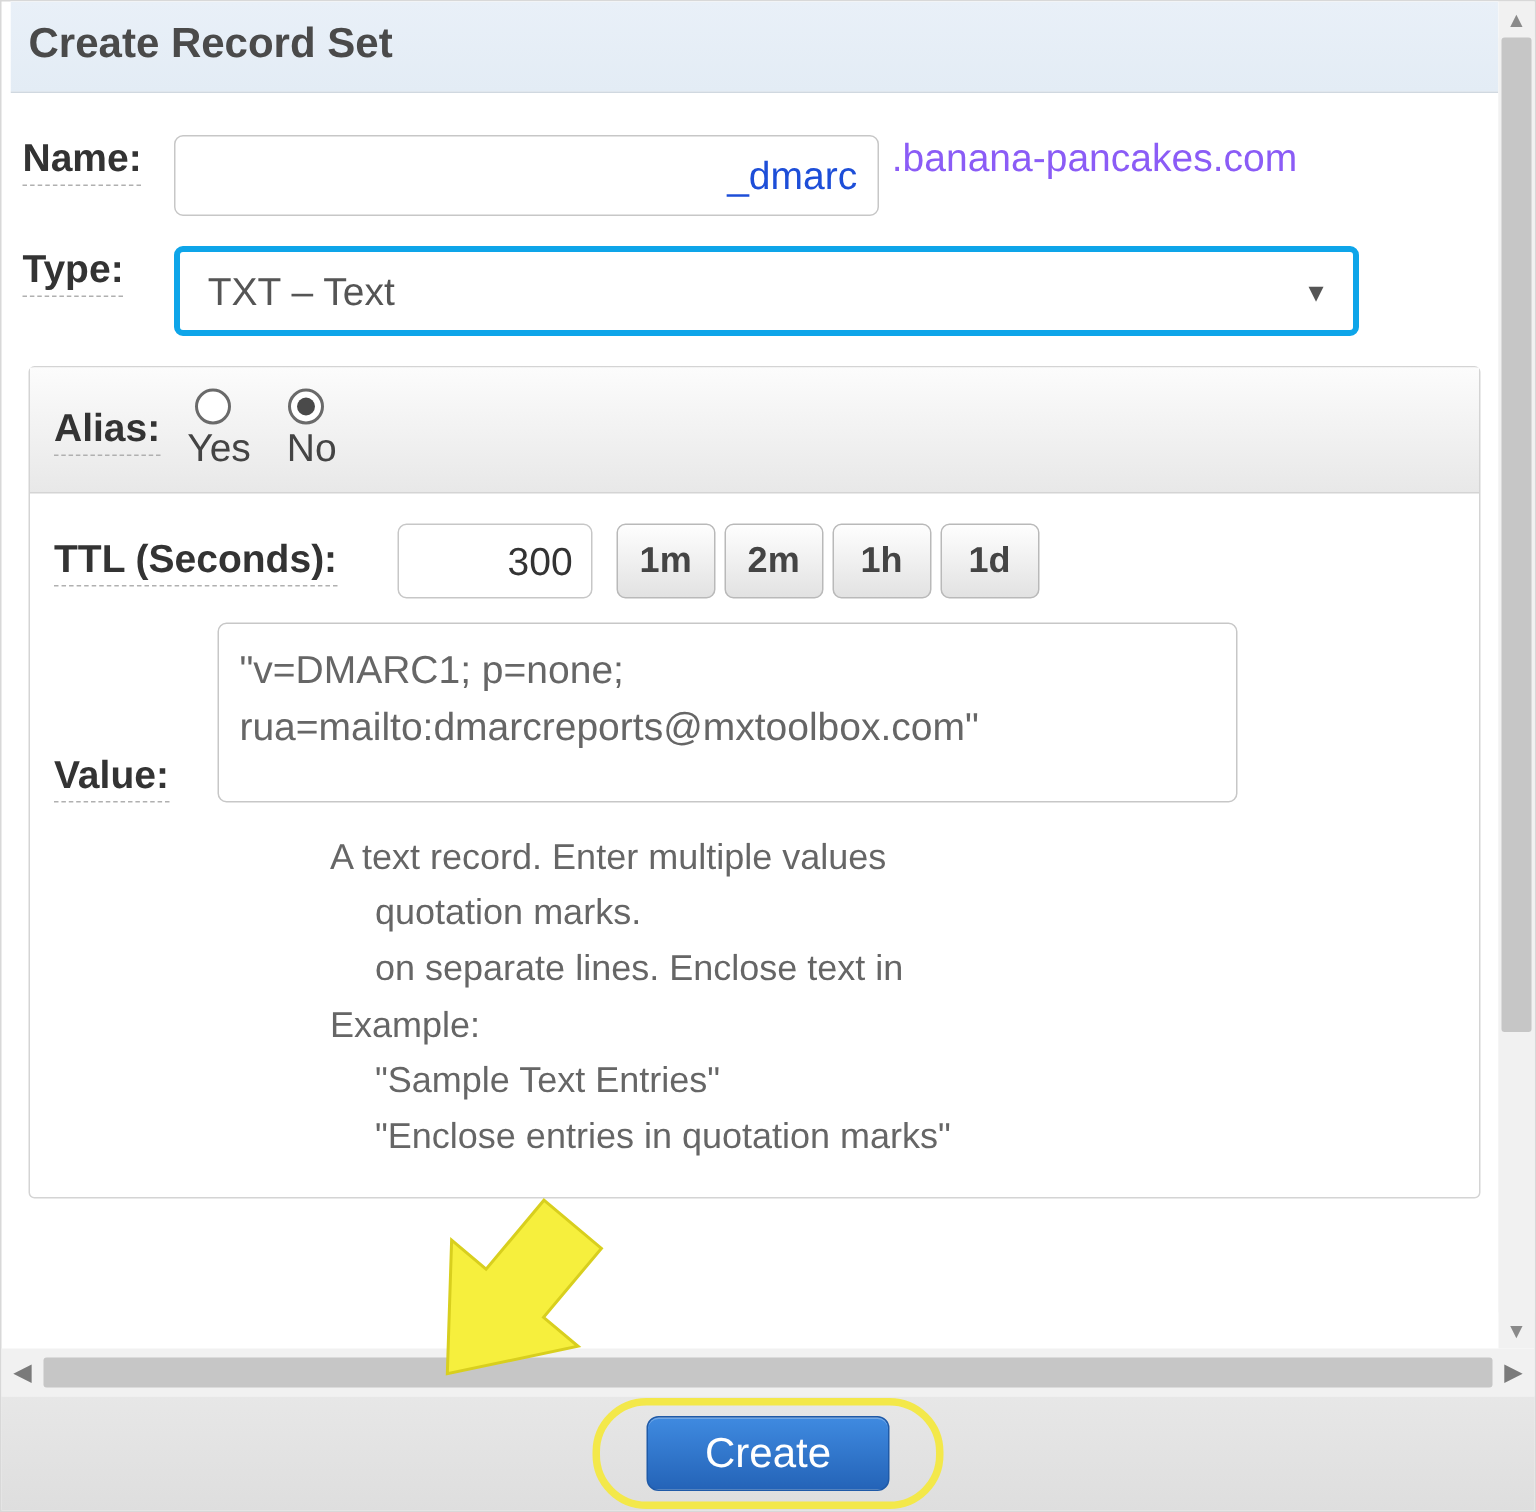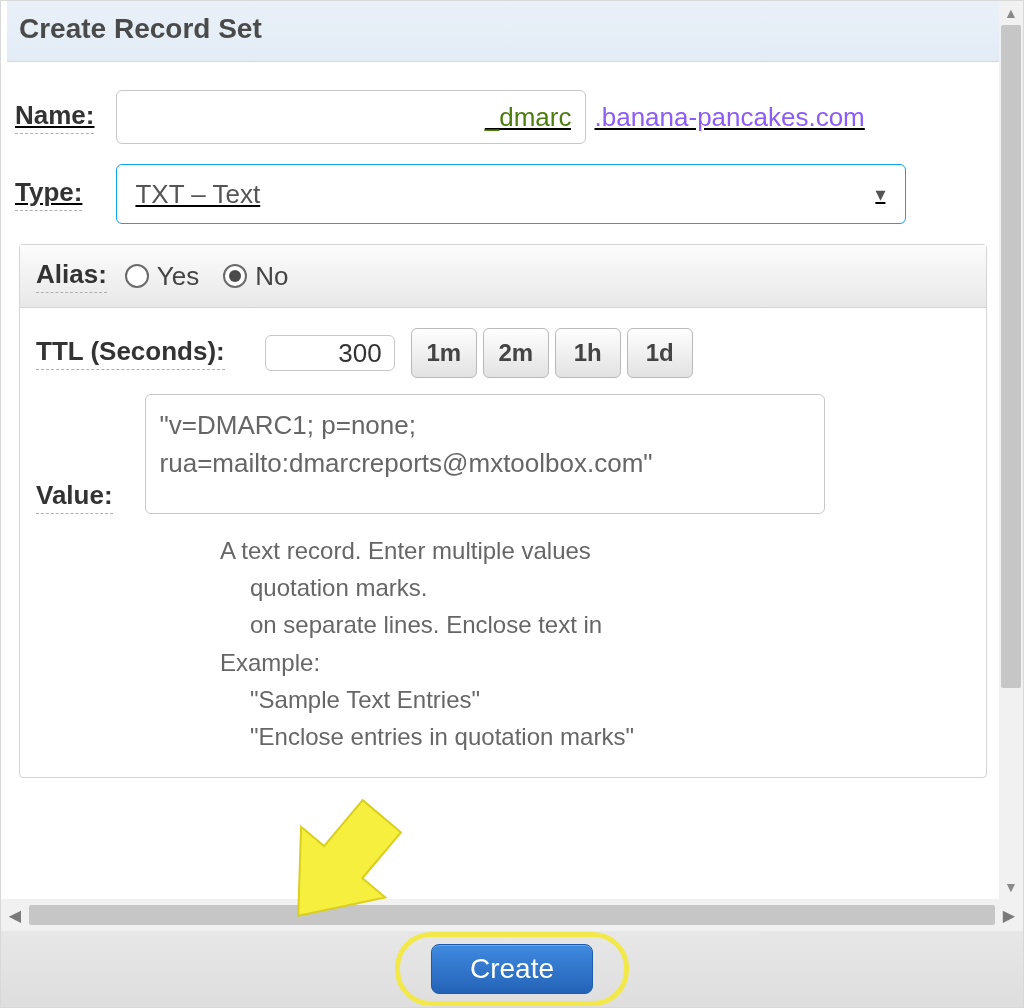--- a/index.html
+++ b/index.html
@@ -33,58 +33,57 @@
     margin:0;
     font-size:28px;
     font-weight:bold;
     color:#4a4a4a;
   }
   .form-area {
     padding:10px 8px 0 8px;
   }
   .row {
     display:flex;
-    align-items:center;
+    align-items:flex-start;
     margin:18px 0 20px 0;
-    text-decoration:underline;
   }
   .lbl {
     font-size:26px;
     font-weight:bold;
     color:#333;
     border-bottom:1px dashed #b0b0b0;
     padding-bottom:2px;
     margin-right:22px;
   }
   .name-input {
     flex:0 0 auto;
     width:470px;
     height:54px;
     border:1px solid #c7c7c7;
     border-radius:6px;
     font-size:26px;
-    color:#4d7c0f;
+    color:#1d4ed8;
     padding:0 14px;
     text-align:right;
     background:#fff;
   }
   .domain-suffix {
     font-size:26px;
     color:#8b5cf6;
     margin-left:8px;
     white-space:nowrap;
     overflow:hidden;
   }
   .type-select {
     display:flex;
     align-items:center;
     justify-content:space-between;
     width:790px;
     height:60px;
-    border:1px solid #0ea5e9;
+    border:4px solid #0ea5e9;
     border-radius:6px;
     padding:0 20px 0 18px;
     font-size:26px;
     color:#555;
     background:#fff;
     cursor:pointer;
   }
   .select-caret {
     font-size:20px;
     color:#555;
@@ -103,20 +102,21 @@
     display:flex;
     align-items:center;
   }
   .radio-wrap {
     display:flex;
     align-items:center;
     font-size:26px;
     color:#444;
     margin-right:24px;
     cursor:pointer;
+    flex-direction:column;
   }
   .radio {
     width:24px; height:24px;
     border:2px solid #6a6a6a;
     border-radius:50%;
     margin-right:8px;
     display:inline-flex;
     align-items:center;
     justify-content:center;
     background:#fff;
@@ -127,21 +127,21 @@
     width:12px; height:12px;
     border-radius:50%;
     background:#4a4a4a;
   }
   .ttl-row {
     display:flex;
     align-items:center;
     padding:20px 16px 10px 16px;
   }
   .ttl-input {
-    width:130px; height:36px;
+    width:130px; height:50px;
     border:1px solid #c7c7c7;
     border-radius:6px;
     font-size:26px;
     color:#333;
     text-align:right;
     padding:0 12px;
     margin-left:18px;
     margin-right:10px;
     background:#fff;
   }

